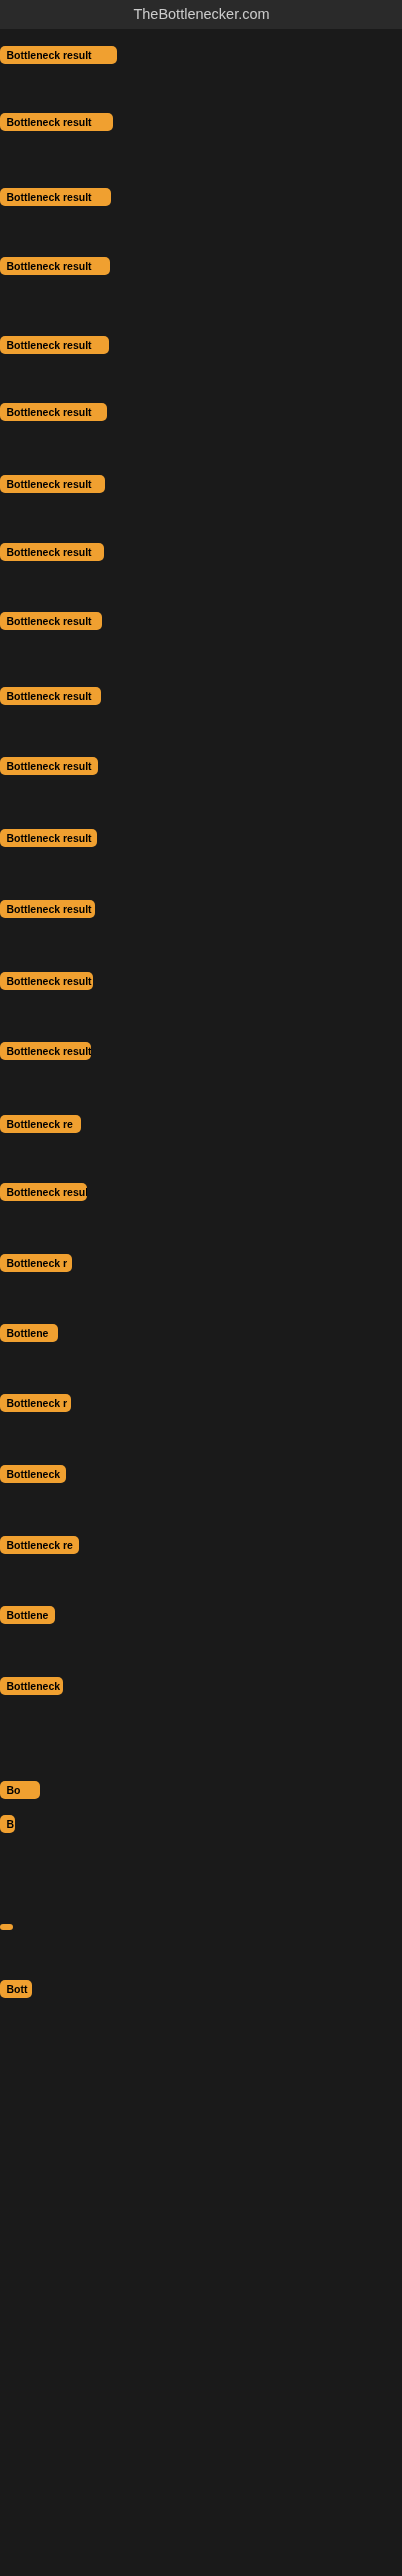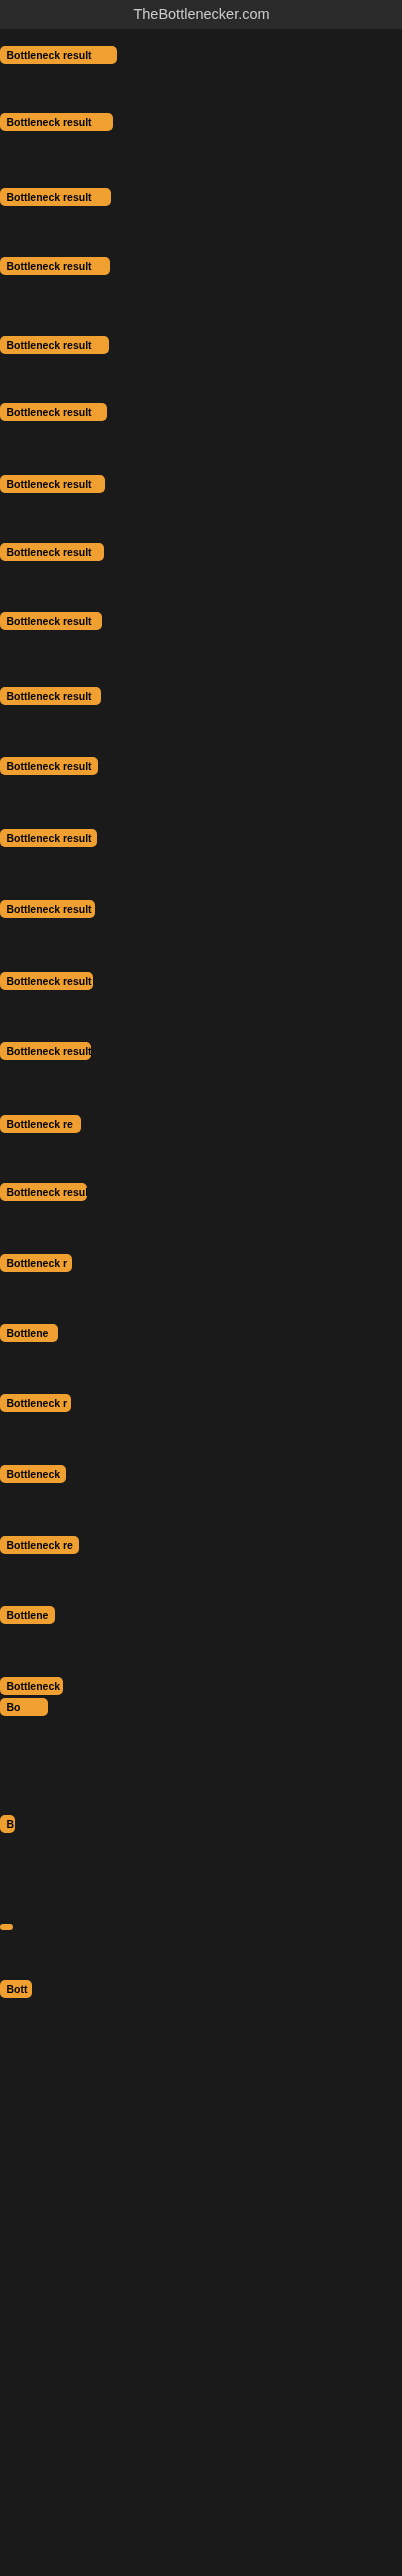--- a/index.html
+++ b/index.html
@@ -59,17 +59,17 @@
 <div class="bottleneck-item" style="top: 1042px; width: 91px;">Bottleneck result</div>
 <div class="bottleneck-item" style="top: 1115px; width: 81px;">Bottleneck re</div>
 <div class="bottleneck-item" style="top: 1183px; width: 87px;">Bottleneck result</div>
 <div class="bottleneck-item" style="top: 1254px; width: 72px;">Bottleneck r</div>
 <div class="bottleneck-item" style="top: 1324px; width: 58px;">Bottlene</div>
 <div class="bottleneck-item" style="top: 1394px; width: 71px;">Bottleneck r</div>
 <div class="bottleneck-item" style="top: 1465px; width: 66px;">Bottleneck</div>
 <div class="bottleneck-item" style="top: 1536px; width: 79px;">Bottleneck re</div>
 <div class="bottleneck-item" style="top: 1606px; width: 55px;">Bottlene</div>
 <div class="bottleneck-item" style="top: 1677px; width: 63px;">Bottleneck</div>
-<div class="bottleneck-item" style="top: 1698px; width: 48px;">Bo</div>
+<div class="bottleneck-item" style="top: 1781px; width: 40px;">Bo</div>
 <div class="bottleneck-item" style="top: 1815px; width: 14.5px;">B</div>
 <div class="bottleneck-item" style="top: 1924px; width: 8px;"></div>
 <div class="bottleneck-item" style="top: 1980px; width: 32px;">Bott</div>
 
 
 </body></html>

